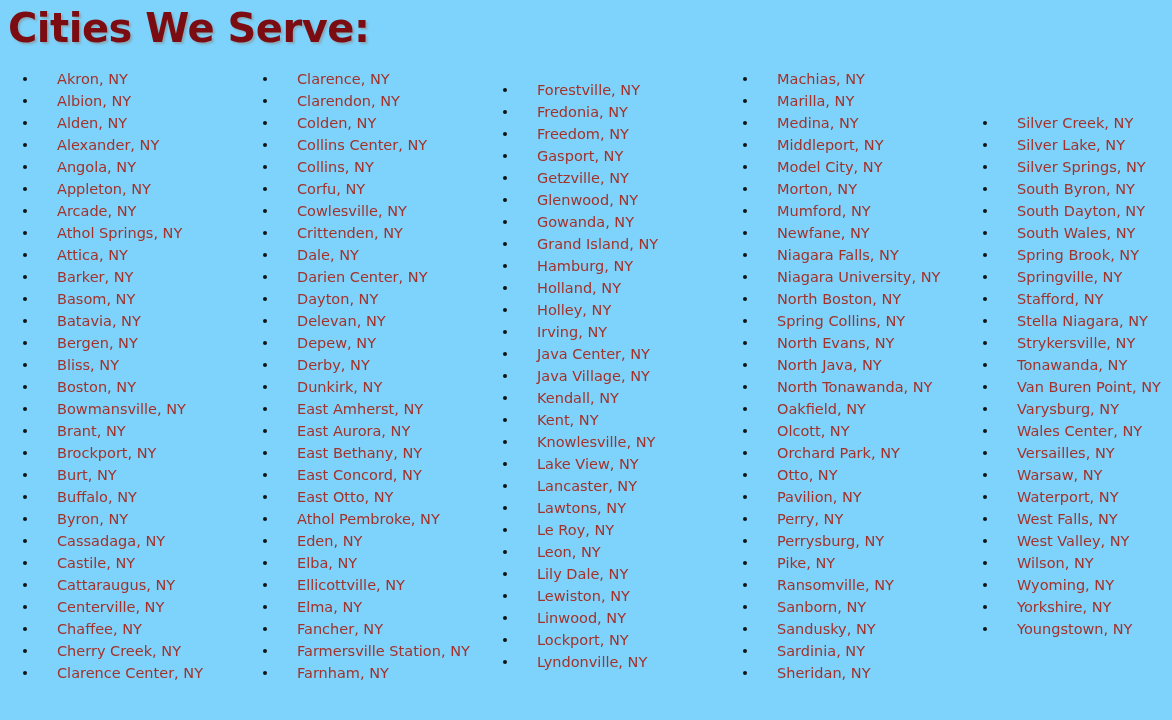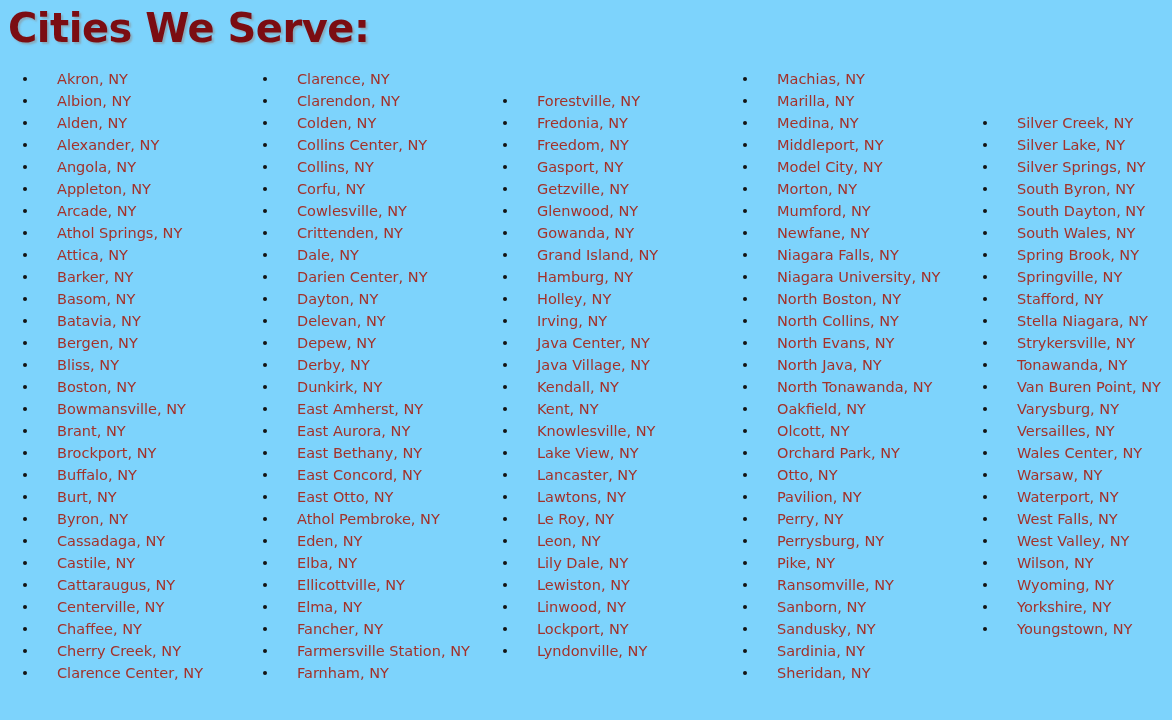--- a/index.html
+++ b/index.html
@@ -122,22 +122,22 @@
           <li class="city-item"><span class="bullet"></span><span class="city-name">Attica, NY</span></li>
           <li class="city-item"><span class="bullet"></span><span class="city-name">Barker, NY</span></li>
           <li class="city-item"><span class="bullet"></span><span class="city-name">Basom, NY</span></li>
           <li class="city-item"><span class="bullet"></span><span class="city-name">Batavia, NY</span></li>
           <li class="city-item"><span class="bullet"></span><span class="city-name">Bergen, NY</span></li>
           <li class="city-item"><span class="bullet"></span><span class="city-name">Bliss, NY</span></li>
           <li class="city-item"><span class="bullet"></span><span class="city-name">Boston, NY</span></li>
           <li class="city-item"><span class="bullet"></span><span class="city-name">Bowmansville, NY</span></li>
           <li class="city-item"><span class="bullet"></span><span class="city-name">Brant, NY</span></li>
           <li class="city-item"><span class="bullet"></span><span class="city-name">Brockport, NY</span></li>
+          <li class="city-item"><span class="bullet"></span><span class="city-name">Burt, NY</span></li>
           <li class="city-item"><span class="bullet"></span><span class="city-name">Buffalo, NY</span></li>
-          <li class="city-item"><span class="bullet"></span><span class="city-name">Burt, NY</span></li>
           <li class="city-item"><span class="bullet"></span><span class="city-name">Byron, NY</span></li>
           <li class="city-item"><span class="bullet"></span><span class="city-name">Cassadaga, NY</span></li>
           <li class="city-item"><span class="bullet"></span><span class="city-name">Castile, NY</span></li>
           <li class="city-item"><span class="bullet"></span><span class="city-name">Cattaraugus, NY</span></li>
           <li class="city-item"><span class="bullet"></span><span class="city-name">Centerville, NY</span></li>
           <li class="city-item"><span class="bullet"></span><span class="city-name">Chaffee, NY</span></li>
           <li class="city-item"><span class="bullet"></span><span class="city-name">Cherry Creek, NY</span></li>
           <li class="city-item"><span class="bullet"></span><span class="city-name">Clarence Center, NY</span></li>
         </ul>
       </div>
@@ -177,20 +177,21 @@
         <ul class="city-list">
           <li class="city-item"><span class="bullet"></span><span class="city-name">Forestville, NY</span></li>
           <li class="city-item"><span class="bullet"></span><span class="city-name">Fredonia, NY</span></li>
           <li class="city-item"><span class="bullet"></span><span class="city-name">Freedom, NY</span></li>
           <li class="city-item"><span class="bullet"></span><span class="city-name">Gasport, NY</span></li>
           <li class="city-item"><span class="bullet"></span><span class="city-name">Getzville, NY</span></li>
           <li class="city-item"><span class="bullet"></span><span class="city-name">Glenwood, NY</span></li>
           <li class="city-item"><span class="bullet"></span><span class="city-name">Gowanda, NY</span></li>
           <li class="city-item"><span class="bullet"></span><span class="city-name">Grand Island, NY</span></li>
           <li class="city-item"><span class="bullet"></span><span class="city-name">Hamburg, NY</span></li>
+          <li class="city-item"><span class="bullet"></span><span class="city-name">Holland, NY</span></li>
           <li class="city-item"><span class="bullet"></span><span class="city-name">Holley, NY</span></li>
           <li class="city-item"><span class="bullet"></span><span class="city-name">Irving, NY</span></li>
           <li class="city-item"><span class="bullet"></span><span class="city-name">Java Center, NY</span></li>
           <li class="city-item"><span class="bullet"></span><span class="city-name">Java Village, NY</span></li>
           <li class="city-item"><span class="bullet"></span><span class="city-name">Kendall, NY</span></li>
           <li class="city-item"><span class="bullet"></span><span class="city-name">Kent, NY</span></li>
           <li class="city-item"><span class="bullet"></span><span class="city-name">Knowlesville, NY</span></li>
           <li class="city-item"><span class="bullet"></span><span class="city-name">Lake View, NY</span></li>
           <li class="city-item"><span class="bullet"></span><span class="city-name">Lancaster, NY</span></li>
           <li class="city-item"><span class="bullet"></span><span class="city-name">Lawtons, NY</span></li>
@@ -209,21 +210,21 @@
           <li class="city-item"><span class="bullet"></span><span class="city-name">Marilla, NY</span></li>
           <li class="city-item"><span class="bullet"></span><span class="city-name">Medina, NY</span></li>
           <li class="city-item"><span class="bullet"></span><span class="city-name">Middleport, NY</span></li>
           <li class="city-item"><span class="bullet"></span><span class="city-name">Model City, NY</span></li>
           <li class="city-item"><span class="bullet"></span><span class="city-name">Morton, NY</span></li>
           <li class="city-item"><span class="bullet"></span><span class="city-name">Mumford, NY</span></li>
           <li class="city-item"><span class="bullet"></span><span class="city-name">Newfane, NY</span></li>
           <li class="city-item"><span class="bullet"></span><span class="city-name">Niagara Falls, NY</span></li>
           <li class="city-item"><span class="bullet"></span><span class="city-name">Niagara University, NY</span></li>
           <li class="city-item"><span class="bullet"></span><span class="city-name">North Boston, NY</span></li>
-          <li class="city-item"><span class="bullet"></span><span class="city-name">North Collins, NY</span></li>
+          <li class="city-item"><span class="bullet"></span><span class="city-name">Spring Collins, NY</span></li>
           <li class="city-item"><span class="bullet"></span><span class="city-name">North Evans, NY</span></li>
           <li class="city-item"><span class="bullet"></span><span class="city-name">North Java, NY</span></li>
           <li class="city-item"><span class="bullet"></span><span class="city-name">North Tonawanda, NY</span></li>
           <li class="city-item"><span class="bullet"></span><span class="city-name">Oakfield, NY</span></li>
           <li class="city-item"><span class="bullet"></span><span class="city-name">Olcott, NY</span></li>
           <li class="city-item"><span class="bullet"></span><span class="city-name">Orchard Park, NY</span></li>
           <li class="city-item"><span class="bullet"></span><span class="city-name">Otto, NY</span></li>
           <li class="city-item"><span class="bullet"></span><span class="city-name">Pavilion, NY</span></li>
           <li class="city-item"><span class="bullet"></span><span class="city-name">Perry, NY</span></li>
           <li class="city-item"><span class="bullet"></span><span class="city-name">Perrysburg, NY</span></li>
@@ -244,22 +245,22 @@
           <li class="city-item"><span class="bullet"></span><span class="city-name">South Dayton, NY</span></li>
           <li class="city-item"><span class="bullet"></span><span class="city-name">South Wales, NY</span></li>
           <li class="city-item"><span class="bullet"></span><span class="city-name">Spring Brook, NY</span></li>
           <li class="city-item"><span class="bullet"></span><span class="city-name">Springville, NY</span></li>
           <li class="city-item"><span class="bullet"></span><span class="city-name">Stafford, NY</span></li>
           <li class="city-item"><span class="bullet"></span><span class="city-name">Stella Niagara, NY</span></li>
           <li class="city-item"><span class="bullet"></span><span class="city-name">Strykersville, NY</span></li>
           <li class="city-item"><span class="bullet"></span><span class="city-name">Tonawanda, NY</span></li>
           <li class="city-item"><span class="bullet"></span><span class="city-name">Van Buren Point, NY</span></li>
           <li class="city-item"><span class="bullet"></span><span class="city-name">Varysburg, NY</span></li>
+          <li class="city-item"><span class="bullet"></span><span class="city-name">Wales Center, NY</span></li>
           <li class="city-item"><span class="bullet"></span><span class="city-name">Versailles, NY</span></li>
-          <li class="city-item"><span class="bullet"></span><span class="city-name">Wales Center, NY</span></li>
           <li class="city-item"><span class="bullet"></span><span class="city-name">Warsaw, NY</span></li>
           <li class="city-item"><span class="bullet"></span><span class="city-name">Waterport, NY</span></li>
           <li class="city-item"><span class="bullet"></span><span class="city-name">West Falls, NY</span></li>
           <li class="city-item"><span class="bullet"></span><span class="city-name">West Valley, NY</span></li>
           <li class="city-item"><span class="bullet"></span><span class="city-name">Wilson, NY</span></li>
           <li class="city-item"><span class="bullet"></span><span class="city-name">Wyoming, NY</span></li>
           <li class="city-item"><span class="bullet"></span><span class="city-name">Yorkshire, NY</span></li>
           <li class="city-item"><span class="bullet"></span><span class="city-name">Youngstown, NY</span></li>
         </ul>
       </div>

